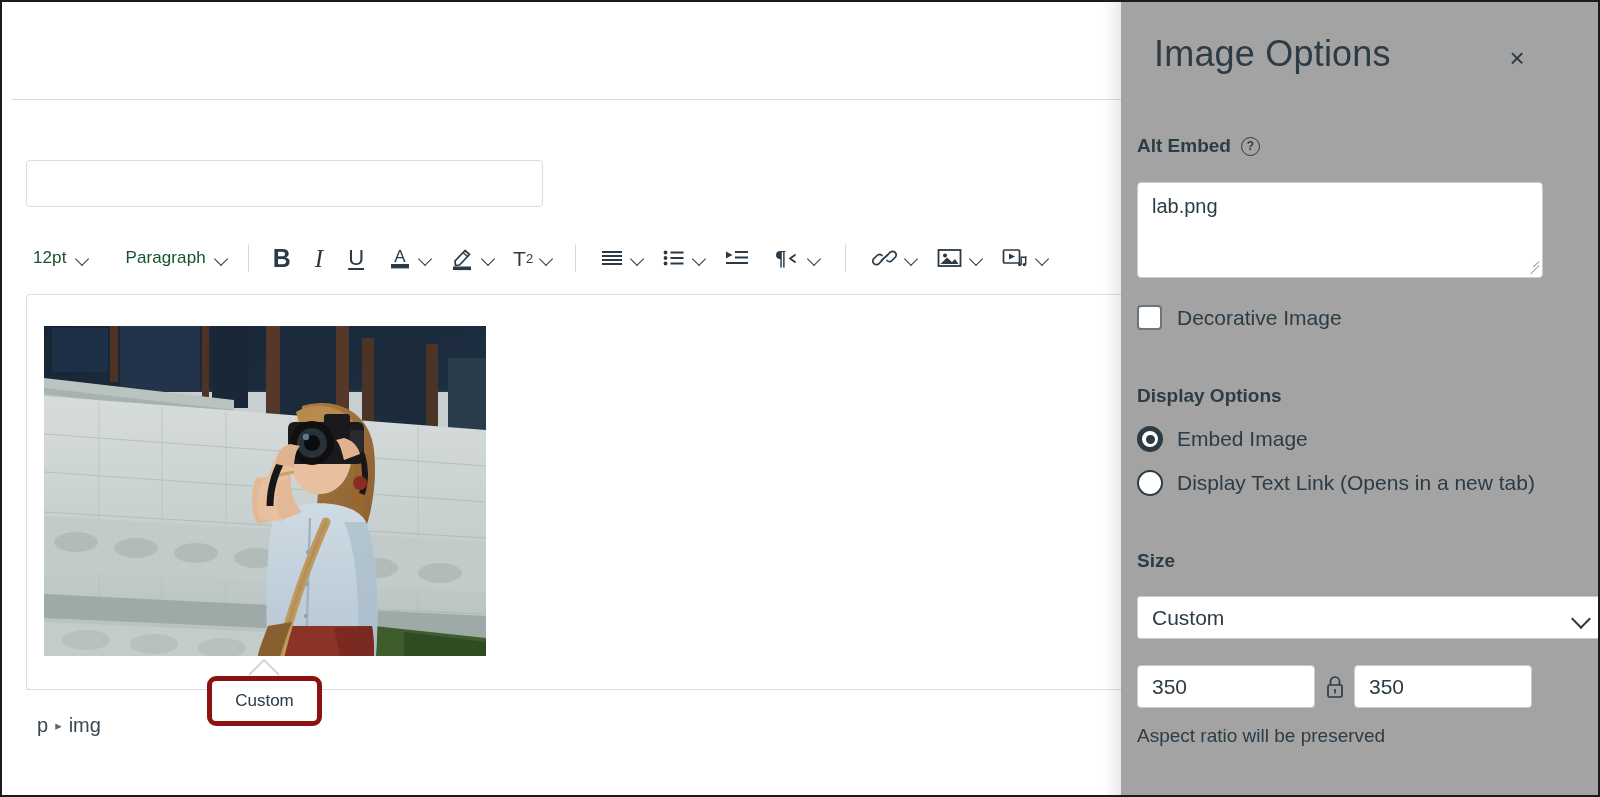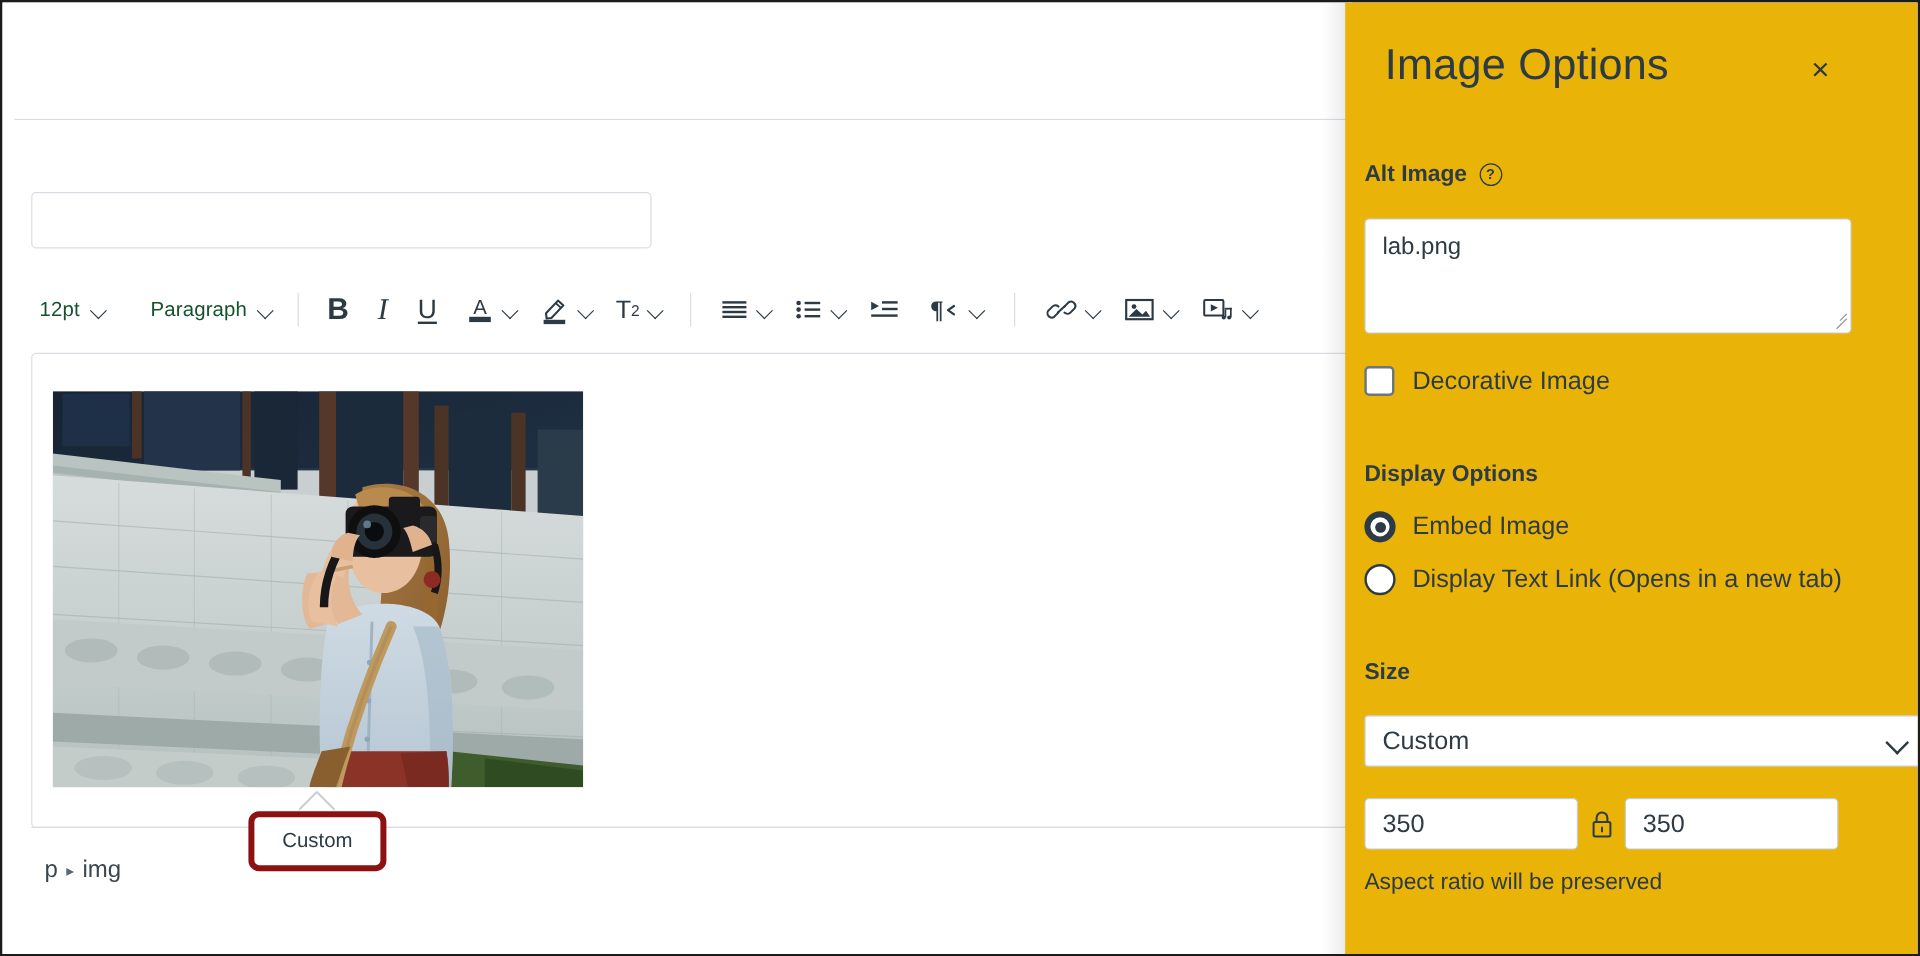--- a/index.html
+++ b/index.html
@@ -151,21 +151,21 @@
     left: 24px; top: 687px; width: 1100px; height: 1px;
     background: #d9dde3;
     z-index: 4;
   }
 
   
   #tray {
     position: absolute;
     right: 0; top: 0;
     width: 477px; height: 793px;
-    background: #eab308;
+    background: #a3a3a3;
     z-index: 10;
   }
   #tray-shadow {
     position: absolute;
     left: 1100px; top: 0;
     width: 23px; height: 793px;
     background: linear-gradient(to right, rgba(255,255,255,0) 0%, rgba(0,0,0,0.055) 62%, rgba(0,0,0,0.10) 93%, rgba(255,255,255,0) 100%);
     z-index: 9;
     pointer-events: none;
   }
@@ -684,21 +684,21 @@
   <div id="tray-shadow"></div>
 
   <div id="tray">
 
     <div id="tray-header">
       <div id="tray-title">Image Options</div>
       <div id="tray-close">×</div>
     </div>
 
     <div class="field-label" style="left:16px; top:133px;">
-      <span>Alt Image</span><span class="help-icon">?</span>
+      <span>Alt Embed</span><span class="help-icon">?</span>
     </div>
 
     <textarea id="alt-textarea" placeholder="" style="">lab.png</textarea>
     <div class="ta-grip">
       <i style="width:12px; top:11px;"></i>
       <i style="width:8px; top:7px;"></i>
     </div>
 
     <div class="checkbox-row">
       <span class="cbox"></span>

